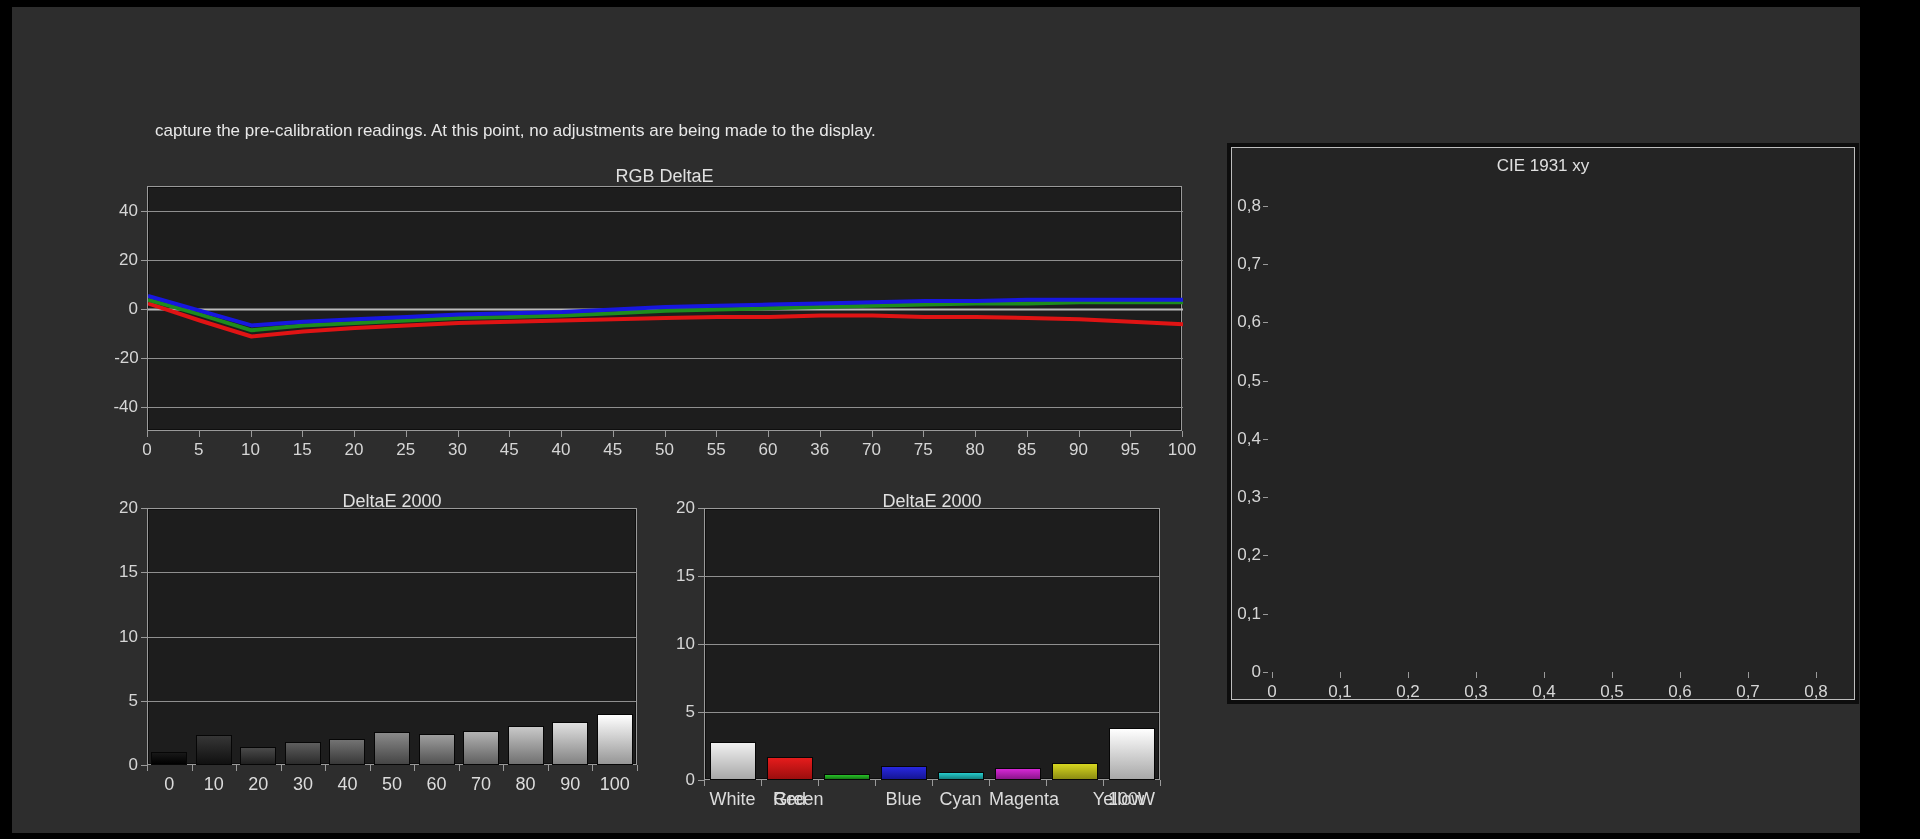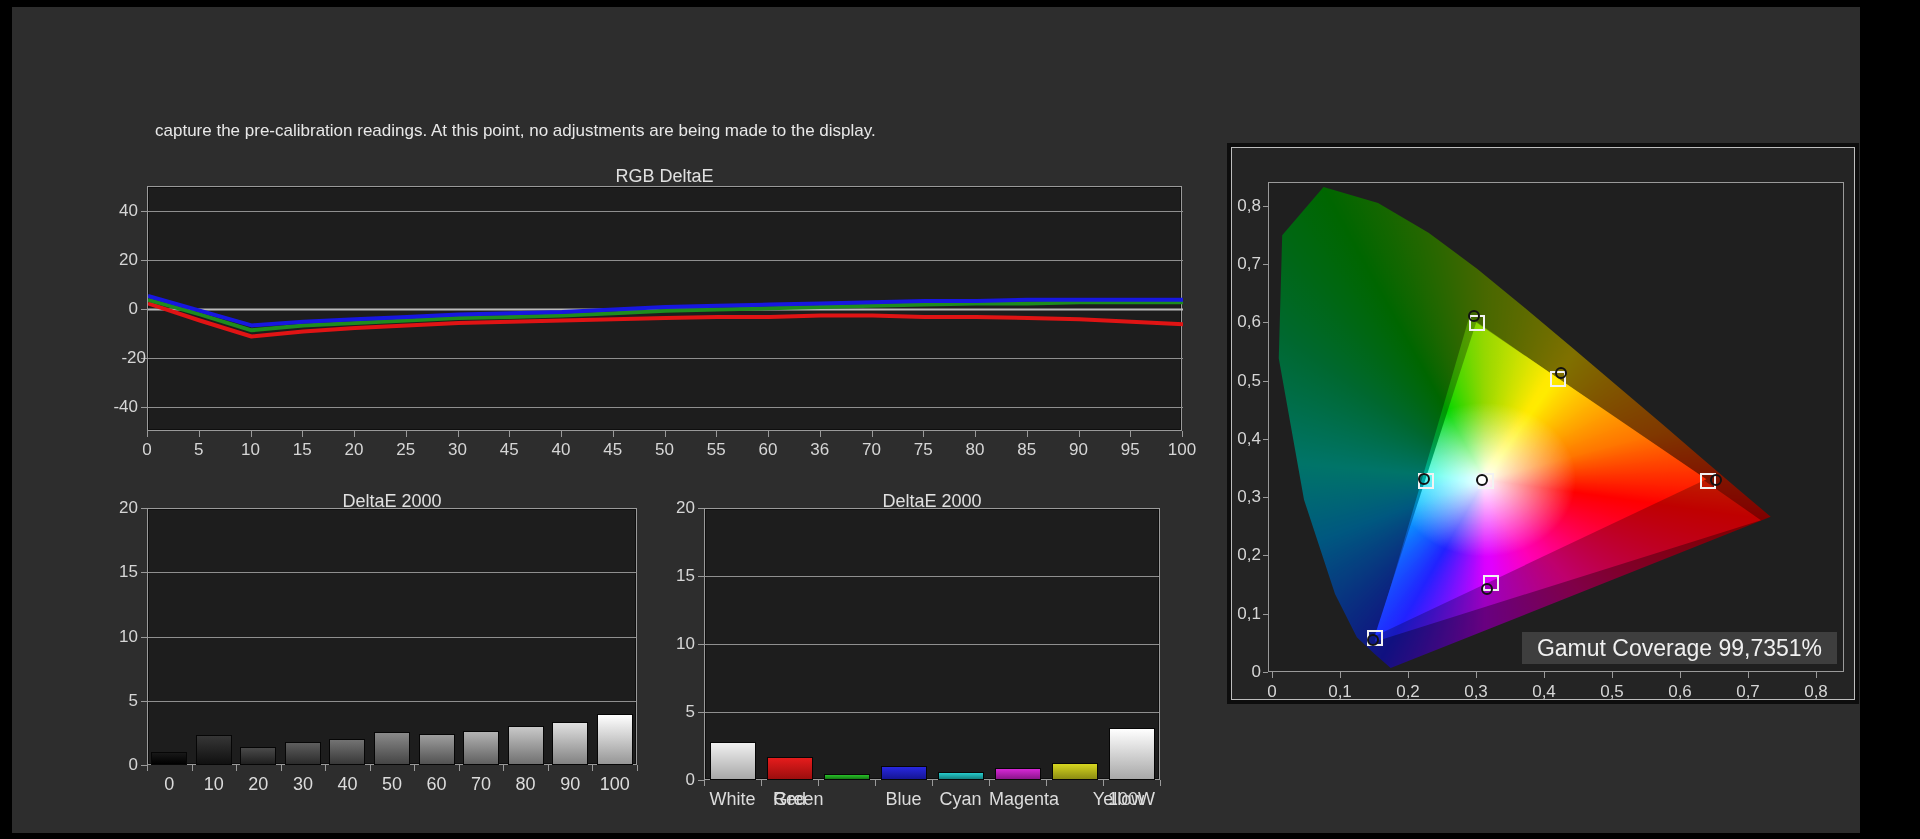--- a/index.html
+++ b/index.html
@@ -66,40 +66,21 @@
       </svg>
     </div>
 
   <div class="chart-title" style="left:135px;top:484px;width:490px;">DeltaE 2000</div>
   <div class="plot" id="de1-plot" style="left:135px;top:501px;width:490px;height:257px;"></div>
 
   <div class="chart-title" style="left:692px;top:484px;width:456px;">DeltaE 2000</div>
   <div class="plot" id="de2-plot" style="left:692px;top:501px;width:456px;height:272px;"></div>
 
   <div id="cie-panel">
-    <div id="cie-plot">
-      <div class="cie-layer horseshoe"></div>
-      <div class="cie-layer tri-native"></div>
-      <div class="cie-layer tri-709"></div>
-      <div id="gamut-box">Gamut Coverage 99,7351%</div>
-    <div class="marker-square" style="left: 208.636px; top: 290.193px;"></div>
-        <div class="marker-square" style="left: 431.2px; top: 289.61px;"></div>
-        <div class="marker-square" style="left: 200px; top: 132.2px;"></div>
-        <div class="marker-square" style="left: 98px; top: 447.02px;"></div>
-        <div class="marker-square" style="left: 149px; top: 290.193px;"></div>
-        <div class="marker-square" style="left: 214.28px; top: 392.218px;"></div>
-        <div class="marker-square" style="left: 280.92px; top: 187.585px;"></div>
-        <div class="marker-circle" style="left: 206.76px; top: 291.027px; background: rgb(255, 255, 255);"></div>
-        <div class="marker-circle" style="left: 440.68px; top: 291.027px;"></div>
-        <div class="marker-circle" style="left: 199.28px; top: 127.204px;"></div>
-        <div class="marker-circle" style="left: 97.96px; top: 450.769px;"></div>
-        <div class="marker-circle" style="left: 148.96px; top: 290.444px;"></div>
-        <div class="marker-circle" style="left: 212.2px; top: 400.048px;"></div>
-        <div class="marker-circle" style="left: 285.64px; top: 183.755px;"></div>
-      </div>
+    <div class="chart-title" id="cie-title">CIE 1931 xy</div>
   <div class="tick" style="left: 40px; top: 524px; width: 1px; height: 6px;"></div>
       <div class="axis-label" style="left: 18px; top: 534px; width: 44px; text-align: center;">0</div>
       <div class="tick" style="left: 108px; top: 524px; width: 1px; height: 6px;"></div>
       <div class="axis-label" style="left: 86px; top: 534px; width: 44px; text-align: center;">0,1</div>
       <div class="tick" style="left: 176px; top: 524px; width: 1px; height: 6px;"></div>
       <div class="axis-label" style="left: 154px; top: 534px; width: 44px; text-align: center;">0,2</div>
       <div class="tick" style="left: 244px; top: 524px; width: 1px; height: 6px;"></div>
       <div class="axis-label" style="left: 222px; top: 534px; width: 44px; text-align: center;">0,3</div>
       <div class="tick" style="left: 312px; top: 524px; width: 1px; height: 6px;"></div>
       <div class="axis-label" style="left: 290px; top: 534px; width: 44px; text-align: center;">0,4</div>
@@ -131,21 +112,21 @@
       <div class="axis-label" style="left: 0px; top: 47.6px; width: 29px; text-align: right;">0,8</div>
     </div>
 
 <div class="tick" style="left: 129px; top: 203.5px; width: 6px; height: 1px;"></div>
     <div class="axis-label" style="left: 71px; top: 193.5px; width: 55px; text-align: right;">40</div>
     <div class="tick" style="left: 129px; top: 252.5px; width: 6px; height: 1px;"></div>
     <div class="axis-label" style="left: 71px; top: 242.5px; width: 55px; text-align: right;">20</div>
     <div class="tick" style="left: 129px; top: 301.5px; width: 6px; height: 1px;"></div>
     <div class="axis-label" style="left: 71px; top: 291.5px; width: 55px; text-align: right;">0</div>
     <div class="tick" style="left: 129px; top: 350.5px; width: 6px; height: 1px;"></div>
-    <div class="axis-label" style="left: 79px; top: 340.5px; width: 55px; text-align: right;">-20</div>
+    <div class="axis-label" style="left: 87px; top: 340.5px; width: 55px; text-align: center;">-20</div>
     <div class="tick" style="left: 129px; top: 399.5px; width: 6px; height: 1px;"></div>
     <div class="axis-label" style="left: 71px; top: 389.5px; width: 55px; text-align: right;">-40</div>
     <div class="tick" style="left: 135px; top: 424px; width: 1px; height: 6px;"></div>
     <div class="axis-label" style="left: 113px; top: 433px; width: 44px; text-align: center;">0</div>
     <div class="tick" style="left: 186.75px; top: 424px; width: 1px; height: 6px;"></div>
     <div class="axis-label" style="left: 164.75px; top: 433px; width: 44px; text-align: center;">5</div>
     <div class="tick" style="left: 238.5px; top: 424px; width: 1px; height: 6px;"></div>
     <div class="axis-label" style="left: 216.5px; top: 433px; width: 44px; text-align: center;">10</div>
     <div class="tick" style="left: 290.25px; top: 424px; width: 1px; height: 6px;"></div>
     <div class="axis-label" style="left: 268.25px; top: 433px; width: 44px; text-align: center;">15</div>

